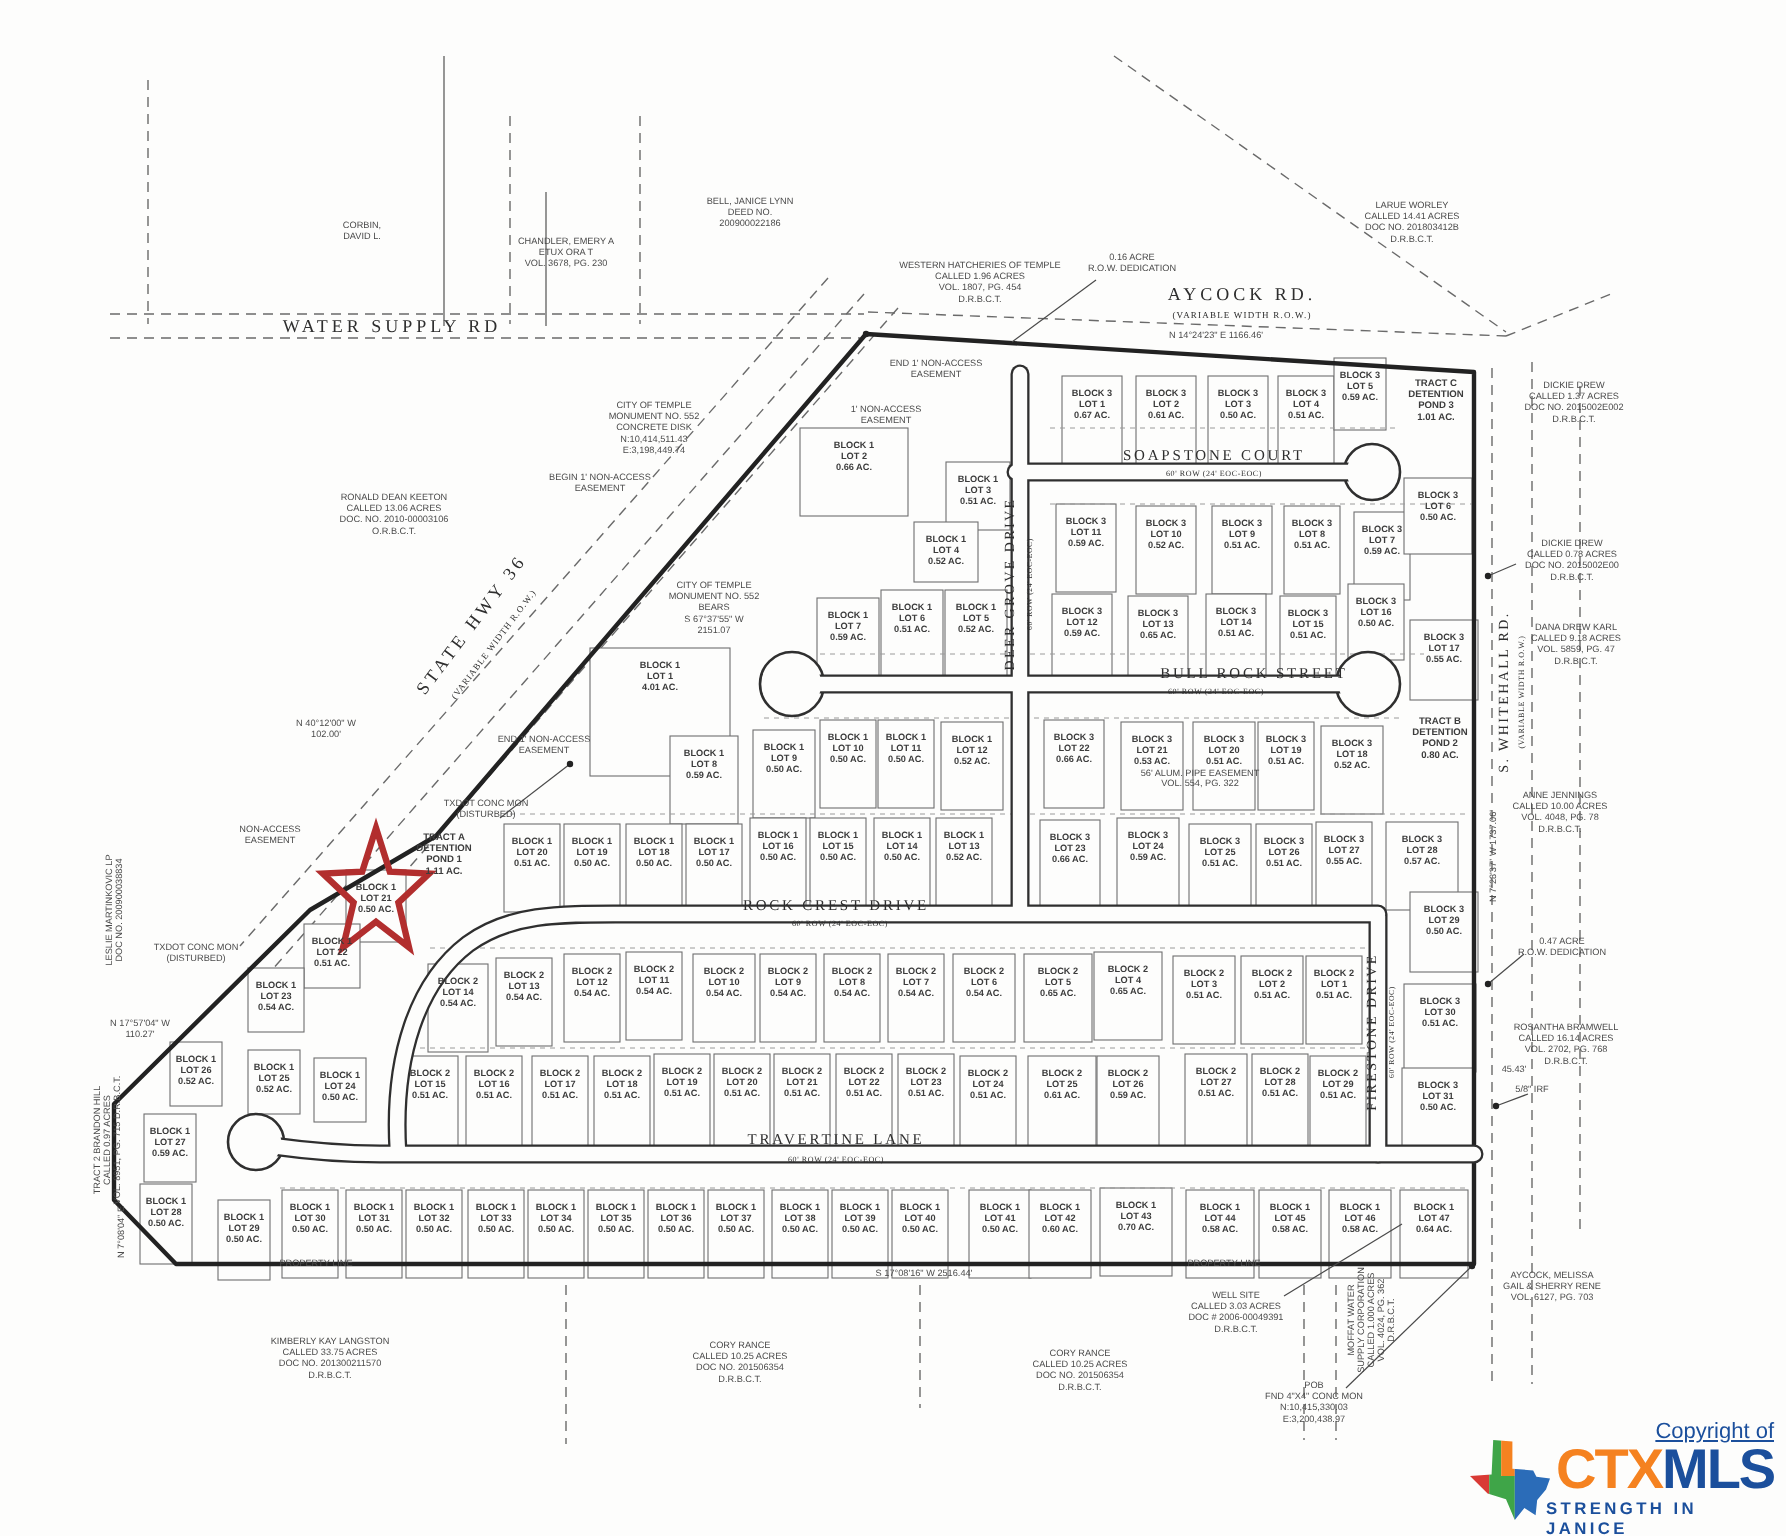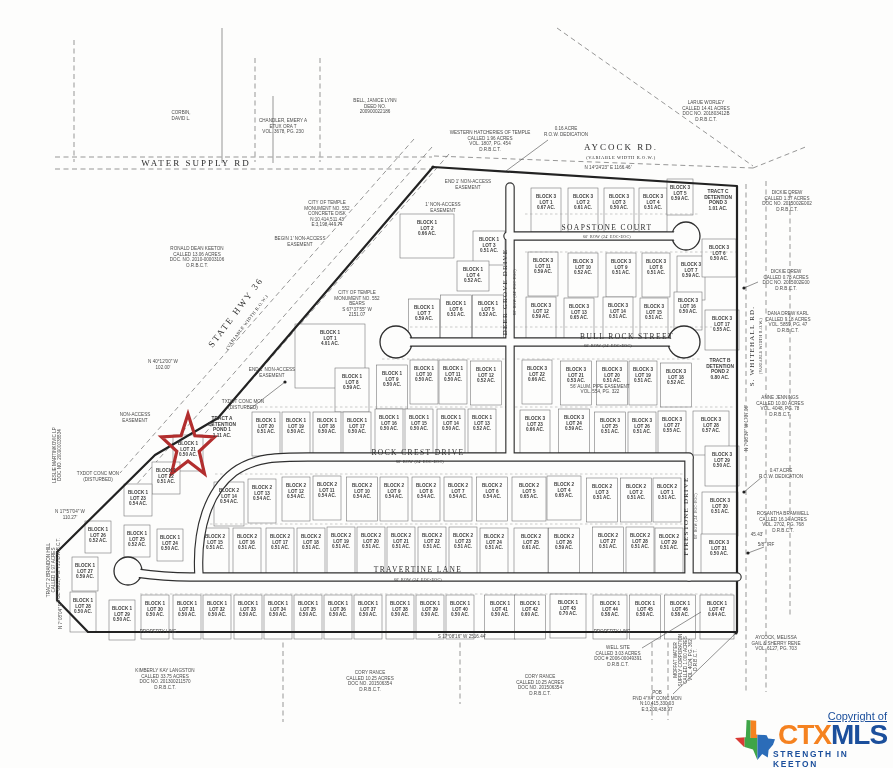--- a/index.html
+++ b/index.html
@@ -388,15 +388,15 @@
         </defs>
       <g clip-path="url(#txclip)">
         <rect x="24" y="0" width="15" height="45" fill="#3FA548"></rect>
         <rect x="39" y="0" width="17" height="45" fill="#F58220"></rect>
         <rect x="0" y="40" width="24" height="35" fill="#D93A35"></rect>
         <rect x="24" y="45" width="32" height="55" fill="#3FA548"></rect>
         <rect x="56" y="36" width="44" height="64" fill="#2B6CB8"></rect>
       </g>
     </svg>
     <div id="brandrow"><span id="ctx" style="color: rgb(245, 130, 32);">CTX</span><span id="mls" style="color: rgb(27, 79, 156);">MLS</span></div>
-    <div id="tagline" style="color: rgb(27, 79, 156);">STRENGTH IN KEETON</div>
+    <div id="tagline" style="color: rgb(27, 79, 156);">STRENGTH IN JANICE</div>
   </div>
 </div>
 
 </body></html>

